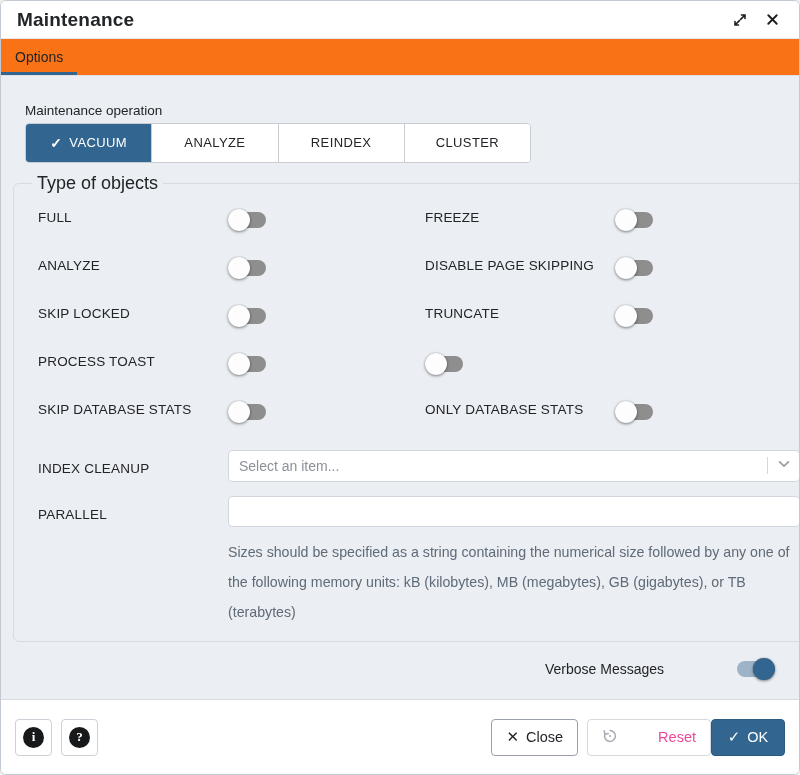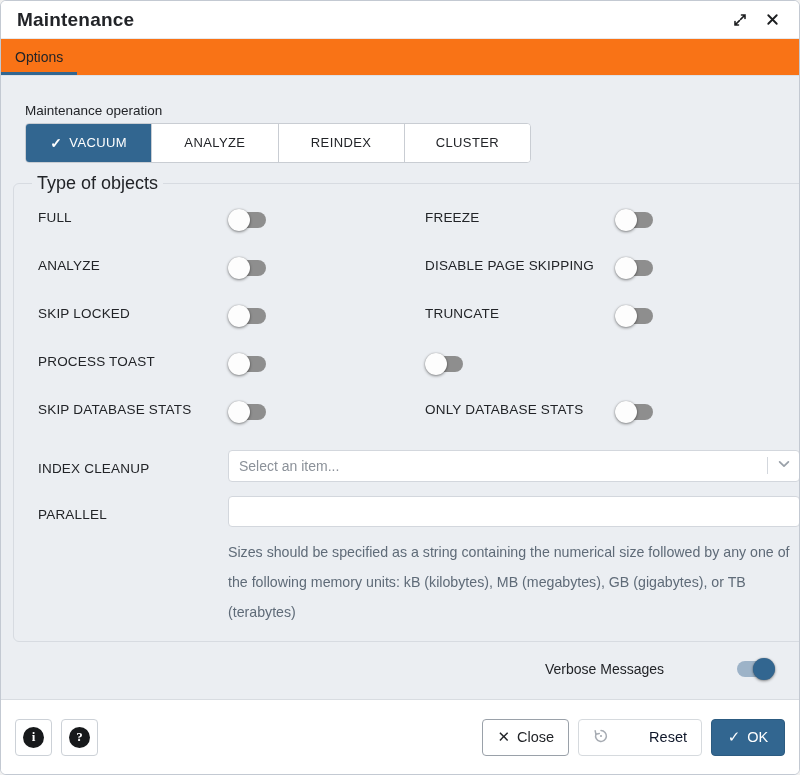--- a/index.html
+++ b/index.html
@@ -107,21 +107,21 @@
     font-size:13px; font-weight:bold; display:flex; align-items:center; justify-content:center;
     font-family:"Liberation Serif", serif;
   }
   .footer .spacer { flex:1; }
   .btn {
     height:37px; border-radius:4px; font-family:inherit; font-size:14.5px;
     display:flex; align-items:center; justify-content:center; gap:7px;
     padding:0 14px; cursor:pointer;
   }
   .btn-close { background:#fff; border:1px solid #9aa1a9; color:#222428; margin-right:9px; }
-  .btn-reset { background:#fff; border:1px solid #d6dade; color:#0f172a; margin-right:9px; cursor:default;gap:40px; }
+  .btn-reset { background:#fff; border:1px solid #d6dade; color:#ec4899; cursor:default;gap:40px; }
   .btn-ok { background:#326690; border:1px solid #2c5b81; color:#fff; min-width:74px; }
   .btn .glyph { font-size:15px; }
 </style>
 </head>
 <body>
 
 <div class="dialog">
 
   <div class="titlebar">
     <span class="title">Maintenance</span>

